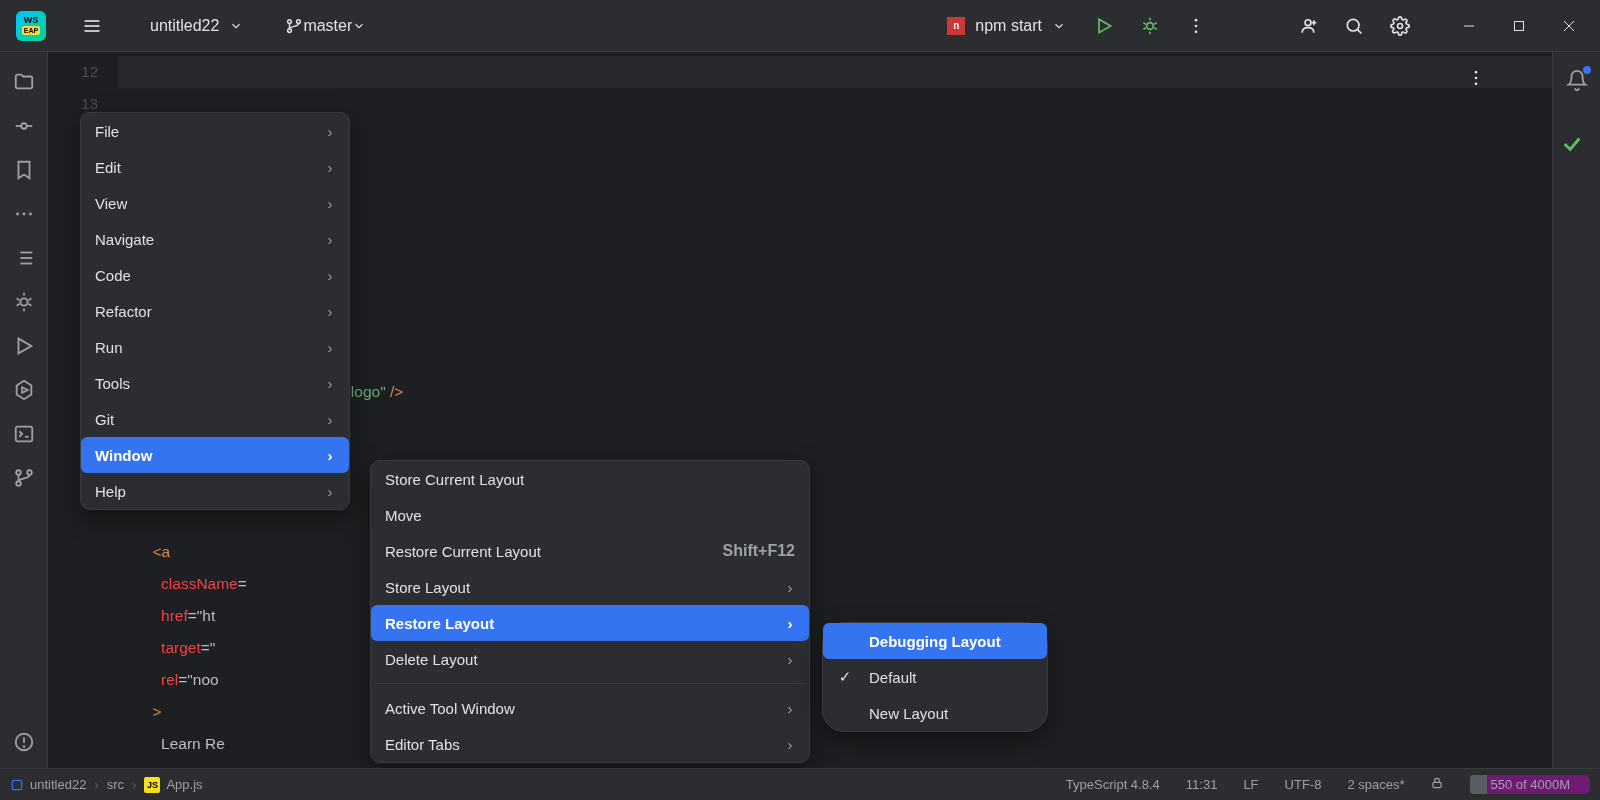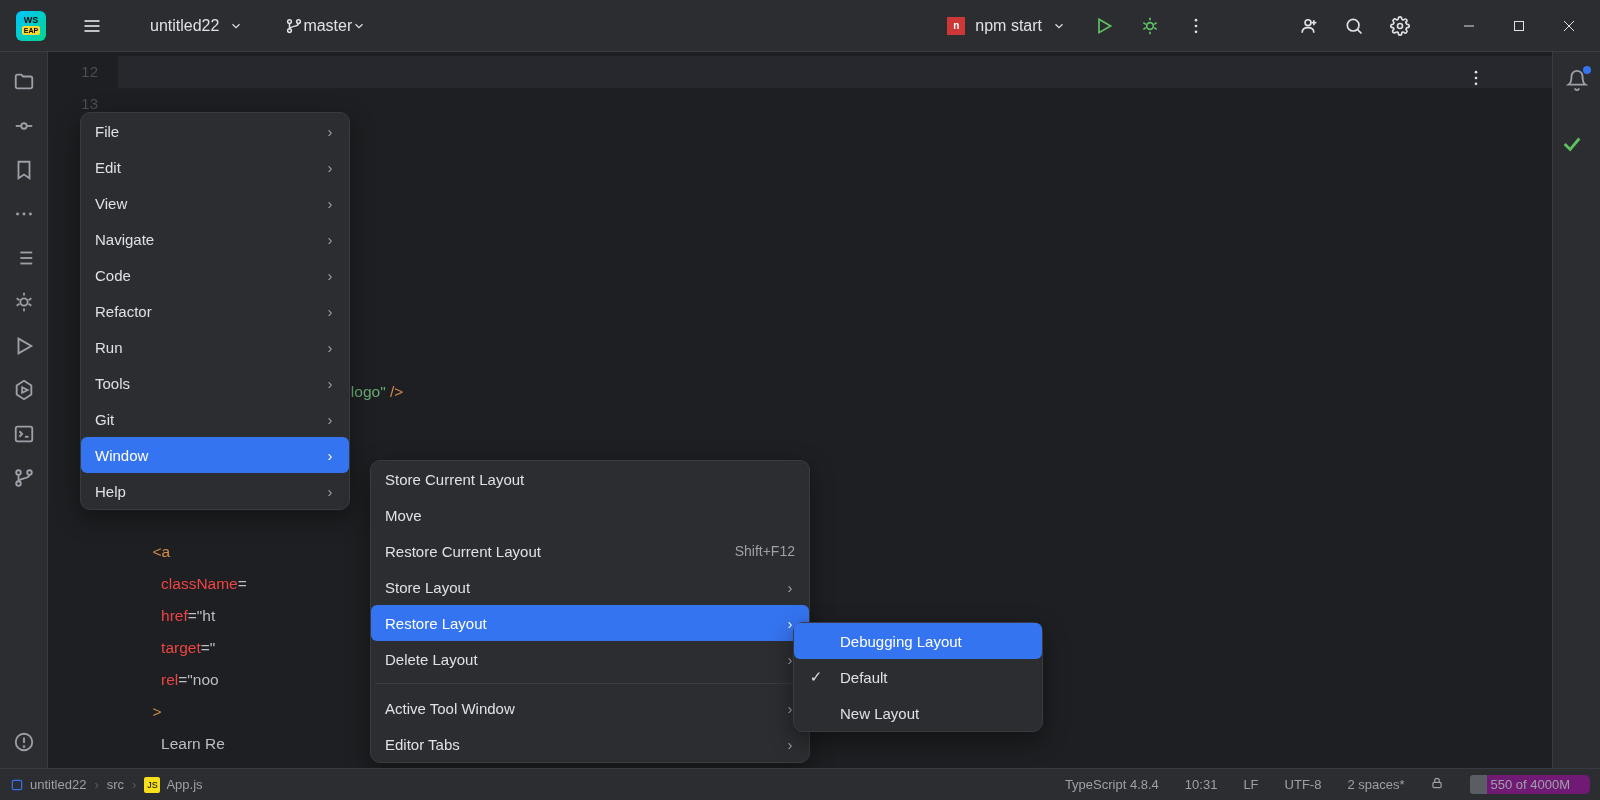--- a/index.html
+++ b/index.html
@@ -60,41 +60,41 @@
   .s-str{color:#6aab73;}
   .s-tag{color:#d68b47;}
   .s-attr{color:#ef4444;}
 
   .editor-right{width:48px;display:flex;flex-direction:column;align-items:center;padding-top:10px;gap:10px;border-left:1px solid var(--border);background:var(--bg-dark);}
   .check{color:#5ec262;}
 
   
   .statusbar{height:32px;background:var(--bg-dark);border-top:1px solid var(--border);display:flex;align-items:center;font-size:13px;color:var(--text-dim);padding:0 10px;gap:8px;}
   .crumb{display:flex;align-items:center;gap:6px;cursor:pointer;}
-  .jsicon{width:16px;height:16px;background:#f7df1e;color:#000;font-size:9px;font-weight:normal;display:flex;align-items:center;justify-content:center;border-radius:2px;}
+  .jsicon{width:16px;height:16px;background:#f7df1e;color:#000;font-size:9px;font-weight:bold;display:flex;align-items:center;justify-content:center;border-radius:2px;}
   .sb-right{margin-left:auto;display:flex;align-items:center;gap:26px;}
   .sb-item{cursor:pointer;}
   .memory{background:#701a75;padding:2px 20px;border-radius:5px;position:relative;}
   .memory::before{content:"";position:absolute;left:0;top:0;bottom:0;width:14%;background:#5a5d63;border-radius:3px 0 0 3px;}
   .memory span{position:relative;}
 
   
   .menu{position:absolute;background:var(--menu-bg);border:1px solid var(--border);border-radius:10px;box-shadow:0 8px 24px rgba(0,0,0,.4);z-index:100;}
   .menu-item{height:36px;display:flex;align-items:center;padding:0 14px;border-radius:6px;cursor:pointer;gap:16px;font-size:15px;white-space:nowrap;}
-  .menu-item.sel{background:var(--accent);color:#fff;}
+  .menu-item.sel{background:var(--accent);color:#fff;font-weight:bold;}
   .menu-item.sel .mi-arrow{color:#fff;}
   .menu-item .mi-label{flex:1;}
-  .menu-item .mi-short{color:var(--text-dim);font-size:14px;}
+  .menu-item .mi-short{color:var(--text-dim);font-size:16px;font-weight:bold;}
   .menu-item .mi-arrow{color:var(--text-dim);width:10px;text-align:center;}
   .menu-item .mi-check{width:16px;text-align:center;color:var(--text);}
   .menu-sep{height:1px;background:var(--border);margin:6px 4px;}
 
   #menu-main{left:80px;top:60px;width:270px;}
   #menu-window{left:370px;top:408px;width:440px;}
-  #menu-restore{left:793px;top:570px;width:250px;}
+  #menu-restore{left:822px;top:570px;width:226px;border-radius:22px;}
 
   .notif-dot{position:absolute;top:4px;right:4px;width:8px;height:8px;background:#3574f0;border-radius:50%;}
   .tb-icon,.ts-icon{position:relative;}
 </style>
 </head>
 <body>
 
 <div class="titlebar">
   <div class="logo">
       <div>WS</div>
@@ -442,21 +442,21 @@
   <div class="crumb">
     <span>src</span>
   </div>
   <span style="color:#5a5d63">›</span>
   <div class="crumb">
     <div class="jsicon">JS</div>
     <span>App.js</span>
   </div>
   <div class="sb-right">
     <span class="sb-item">TypeScript 4.8.4</span>
-    <span class="sb-item">10:31</span>
+    <span class="sb-item">11:31</span>
     <span class="sb-item">LF</span>
     <span class="sb-item">UTF-8</span>
     <span class="sb-item">2 spaces*</span>
     <span class="sb-item">
       <svg width="14" height="14" viewBox="0 0 24 24" fill="none" stroke="currentColor" stroke-width="2">
           <rect x="5" y="11" width="14" height="9" rx="2"></rect>
           <path d="M8 11V8a4 4 0 0 1 8 0v3"></path>
         </svg>
     </span>
     <span class="memory sb-item"><span>550 of 4000M</span></span>

